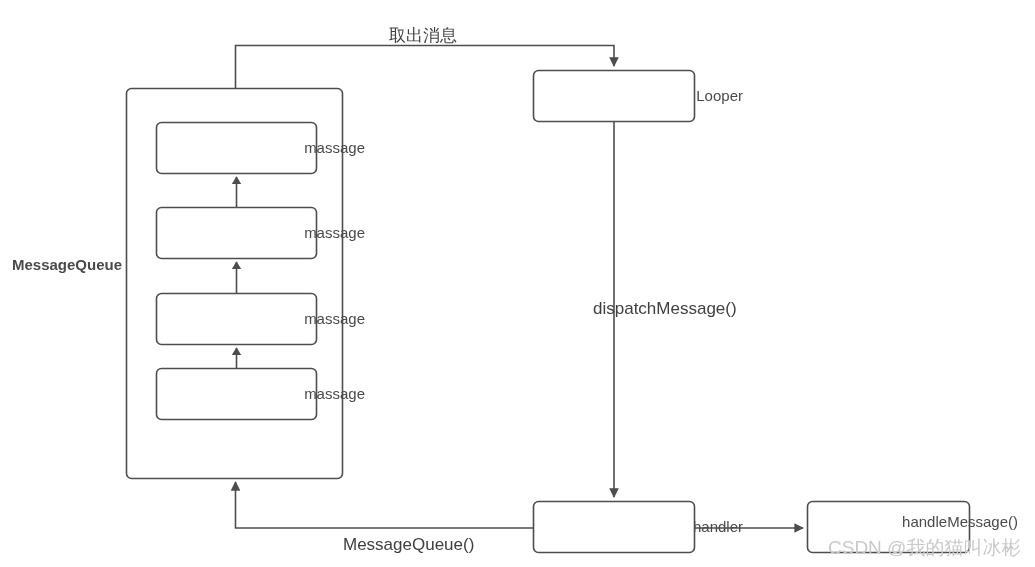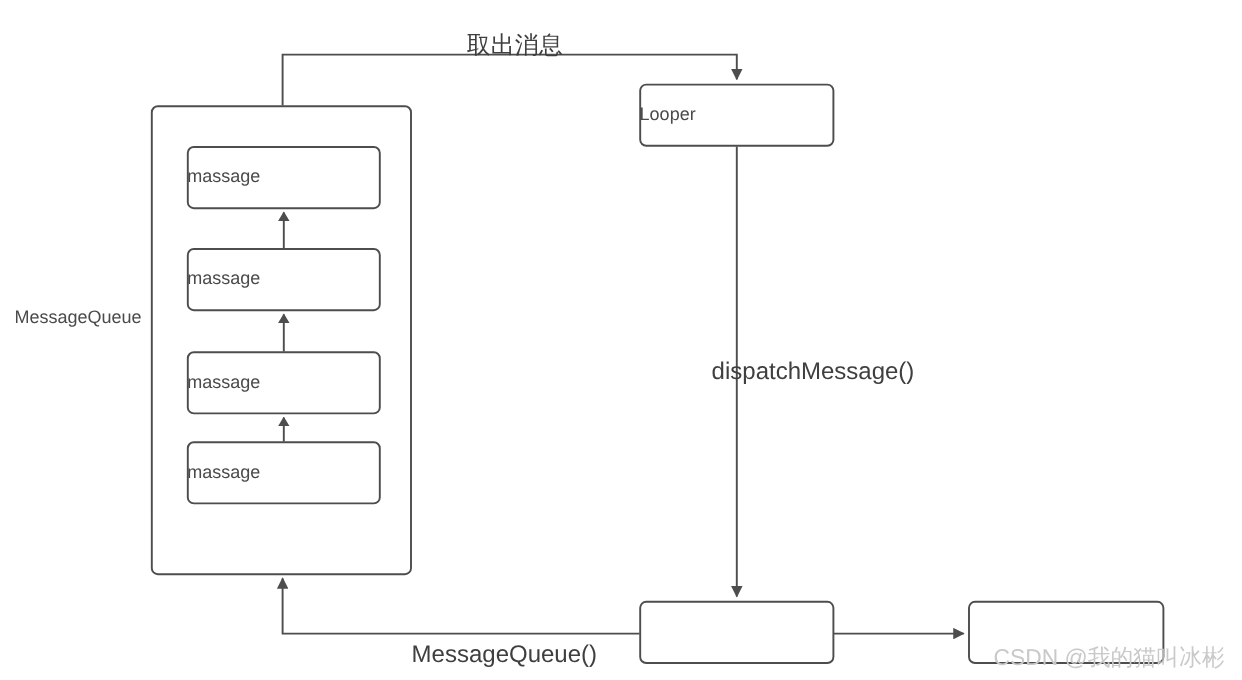--- a/index.html
+++ b/index.html
@@ -22,26 +22,27 @@
     left: 0;
     top: 0;
     width: 1035px;
     height: 567px;
   }
   .node-label {
     position: absolute;
     font-size: 15px;
     color: #4a4a4a;
     white-space: nowrap;
-    text-align: left;
+    text-align: right;
     font-family: "Liberation Sans", "DejaVu Sans", sans-serif;
+    margin-left: 48px;
   }
   .edge-label {
     position: absolute;
-    font-size: 20px;
+    font-size: 17px;
     color: #3f3f3f;
     white-space: nowrap;
     font-family: "Liberation Sans", "DejaVu Sans", sans-serif;
   }
   .side-label {
     position: absolute;
     font-size: 15px;
     color: #4a4a4a;
     white-space: nowrap;
     font-family: "Liberation Sans", "DejaVu Sans", sans-serif;
@@ -89,30 +90,32 @@
 
     <path d="M 235.5 88 L 235.5 45.5 L 614 45.5 L 614 66" fill="none" stroke="#4d4d4d" stroke-width="1.6" marker-end="url(#arrowFilled)"></path>
 
     <line x1="614" y1="122" x2="614" y2="497" stroke="#4d4d4d" stroke-width="1.6" marker-end="url(#arrowFilled)"></line>
 
     <path d="M 533 528 L 235.5 528 L 235.5 482" fill="none" stroke="#4d4d4d" stroke-width="1.6" marker-end="url(#arrowFilled)"></path>
 
     <line x1="695" y1="528" x2="803" y2="528" stroke="#4d4d4d" stroke-width="1.6" marker-end="url(#arrowFilled)"></line>
   </svg>
 
-  <div class="side-label" style="left:12px; top:256px;">MessageQueue</div>
+  <div class="side-label" style="left:12px; top:256px;font-weight:bold;">MessageQueue</div>
 
   <div class="node-label" style="left:156px; top:139px; width:161px;">massage</div>
   <div class="node-label" style="left:156px; top:224px; width:161px;">massage</div>
   <div class="node-label" style="left:156px; top:310px; width:161px;">massage</div>
   <div class="node-label" style="left:156px; top:385px; width:161px;">massage</div>
 
   <div class="node-label" style="left:533px; top:87px; width:162px;">Looper</div>
 
+  <div class="node-label" style="left:533px; top:518px; width:162px;">handler</div>
 
+  <div class="node-label" style="left:807px; top:513px; width:163px;">handleMessage()</div>
 
   <div class="edge-label" style="left:389px; top:24px;">取出消息</div>
 
   <div class="edge-label" style="left:593px; top:299px;">dispatchMessage()</div>
 
   <div class="edge-label" style="left:343px; top:535px;">MessageQueue()</div>
 
   <div class="watermark" style="left:828px; top:535px;">CSDN @我的猫叫冰彬</div>
 
 </div>

